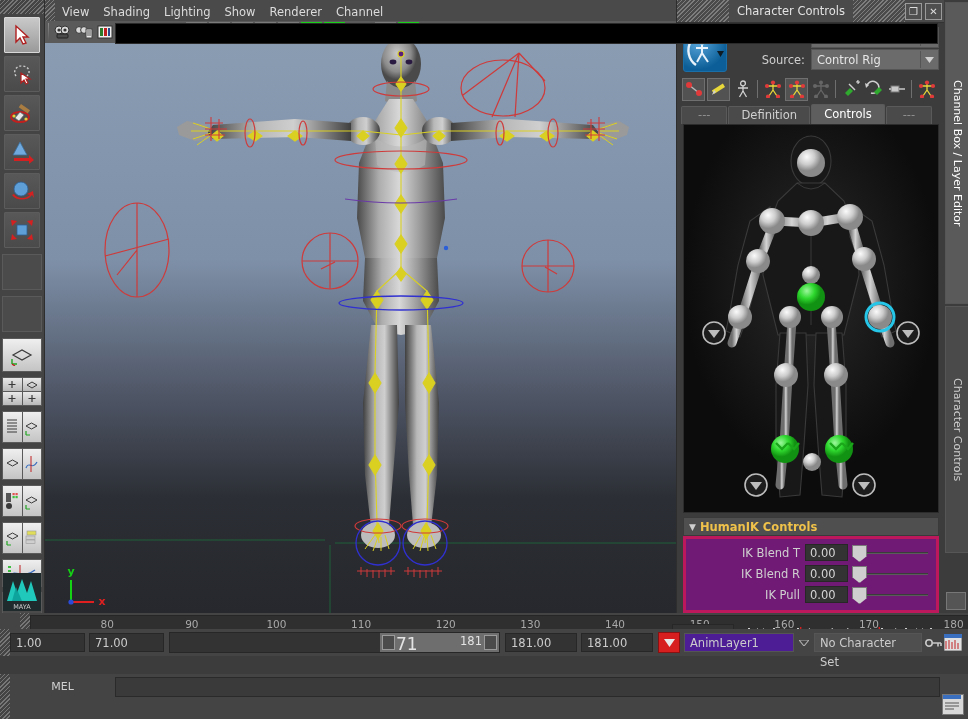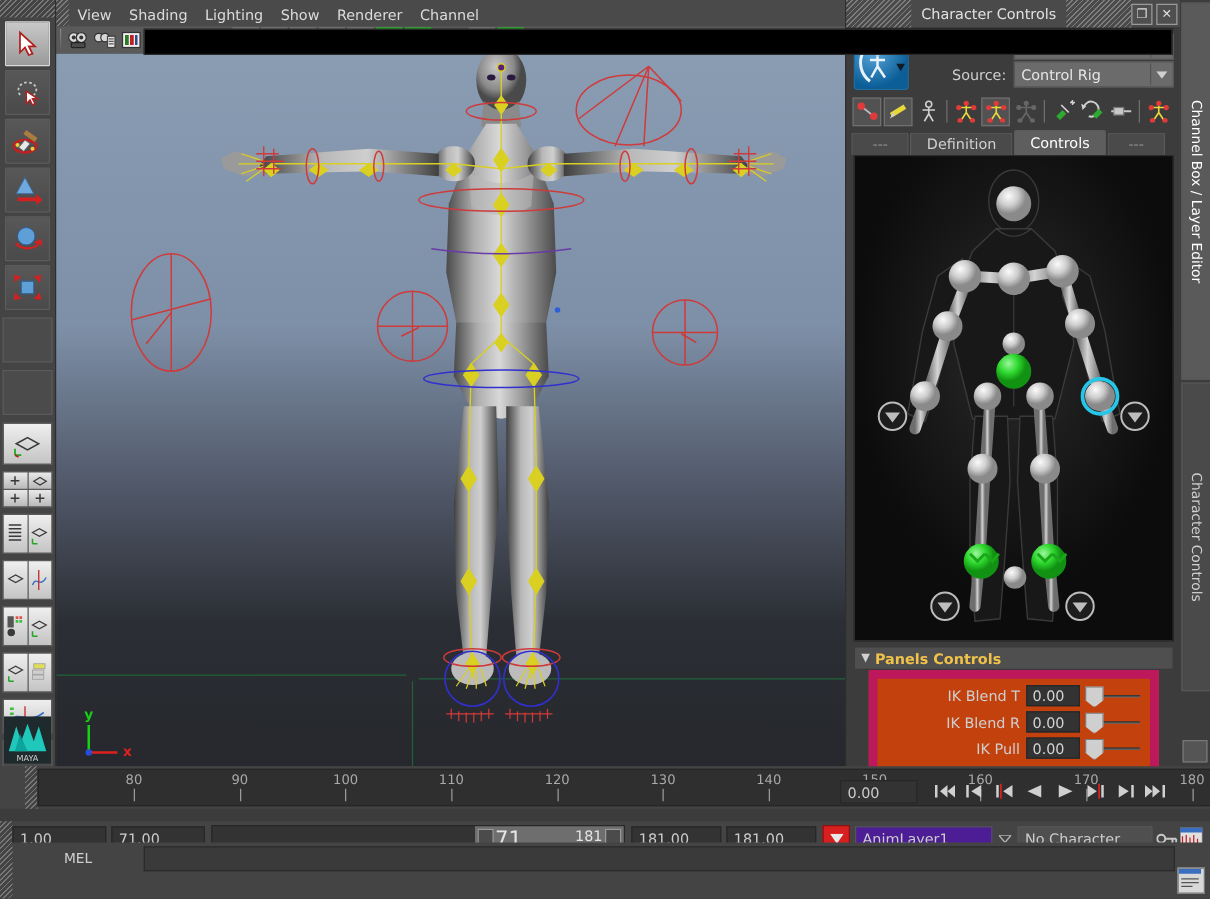--- a/index.html
+++ b/index.html
@@ -54,21 +54,21 @@
 
   
   #tlwrap{position:absolute;left:0;top:613px;width:968px;height:34px;background:#444;
      display:flex;align-items:stretch;padding-left:20px;}
   #tlgrip{width:10px;background:repeating-linear-gradient(135deg,#777 0 1px,transparent 1px 3px);}
   #timeline{position:relative;flex:1;background:#2f2f2f;border:1px solid #262626;margin:2px 2px 2px 0;}
   .tick{position:absolute;bottom:3px;width:1px;height:10px;background:#9a9a9a;}
   .tlab{position:absolute;top:2px;color:#a9a9a9;font-size:10.5px;transform:translateX(-50%);}
 
   
-  #rangebar{position:absolute;left:0;top:657px;width:968px;height:27px;background:#444;
+  #rangebar{position:absolute;left:0;top:629px;width:968px;height:27px;background:#444;
      display:flex;align-items:center;}
   #rgrip{width:10px;height:27px;background:repeating-linear-gradient(135deg,#777 0 1px,transparent 1px 3px);}
   .fld{background:#333;border:1px solid #272727;color:#ccc;height:19px;line-height:19px;
      padding:0 5px;font-size:11.5px;box-sizing:border-box;}
   #rangeslider{position:relative;flex:1;height:19px;background:#333;border:1px solid #272727;margin:0 1px;}
   #rangefill{position:absolute;left:210px;right:0;top:0;bottom:0;background:#6e6e6e;}
   #rangefill .hl{position:absolute;left:2px;top:2px;width:11px;height:13px;
      background:#4b4b4b;border:1px solid #9a9a9a;}
   #rangefill .hr{position:absolute;right:2px;top:2px;width:11px;height:13px;
      background:#4b4b4b;border:1px solid #9a9a9a;}
@@ -111,21 +111,21 @@
   .hik.box{border:1px solid #6f6f6f;background:#525252;}
   #tabs{display:flex;align-items:flex-end;height:19px;padding-left:4px;margin-top:1px;}
   .tab{height:17px;line-height:17px;padding:0 12px;background:#4a4a4a;border:1px solid #5a5a5a;
      border-bottom:none;color:#d0d0d0;font-size:11.5px;margin-right:1px;border-radius:2px 2px 0 0;}
   .tab.act{background:#5e5e5e;color:#fff;height:19px;line-height:19px;}
   .tab.dim{color:#8e8e8e;padding:0 16px;}
   #figwrap{margin:0 6px;height:387px;background:#111;border:1px solid #2c2c2c;position:relative;overflow:hidden;}
   #hikhdr{margin:4px 6px 0 6px;height:17px;background:#4f4f4f;border:1px solid #3a3a3a;
      display:flex;align-items:center;}
   #hikhdr b{color:#f0c24a;font-size:11.5px;padding-left:4px;}
-  #hikbody{margin:0 18px;background:#c2410c;border:7px solid #be185d;padding:4px 2px;}
+  #hikbody{margin:0 6px;background:#701a75;border:3px solid #be185d;padding:4px 2px;}
   .srow{display:flex;align-items:center;height:19px;margin-bottom:2px;}
   .slab{width:112px;text-align:right;padding-right:5px;color:#cfcfcf;font-size:11.5px;}
   .sval{width:43px;height:17px;line-height:17px;background:#333;border:1px solid #272727;
      color:#d4d4d4;font-size:11.5px;padding-left:4px;box-sizing:border-box;}
   .strack{flex:1;height:17px;position:relative;margin-left:4px;margin-right:6px;}
   .strack .line{position:absolute;left:12px;right:0;top:8px;height:2px;
      background:linear-gradient(#2b2b2b,#6b6b6b);}
   .shandle{position:absolute;left:0;top:1px;width:13px;height:15px;background:#cfcfcf;
      border:1px solid #7a7a7a;clip-path:polygon(0 0,100% 0,100% 65%,50% 100%,0 65%);}
 
@@ -948,21 +948,21 @@
           <circle cx="72" cy="360" r="11" fill="#1d1d1d" stroke="#bdbdbd" stroke-width="1.6"></circle>
           <path d="M66 357 L78 357 L72 365 Z" fill="#bdbdbd"></path>
           <circle cx="180" cy="360" r="11" fill="#1d1d1d" stroke="#bdbdbd" stroke-width="1.6"></circle>
           <path d="M174 357 L186 357 L180 365 Z" fill="#bdbdbd"></path>
         </g>
       </svg>
     </div>
 
     <div id="hikhdr">
       <span style="color:#cfcfcf;font-size:9px;padding-left:5px">▼</span>
-      <b>Panels Controls</b>
+      <b>HumanIK Controls</b>
     </div>
 
     <div id="hikbody">
       <div class="srow">
         <div class="slab">IK Blend T</div>
         <div class="sval">0.00</div>
         <div class="strack">
           <div class="line"></div>
           <div class="shandle" style="left: 0px;"></div>
         </div>

